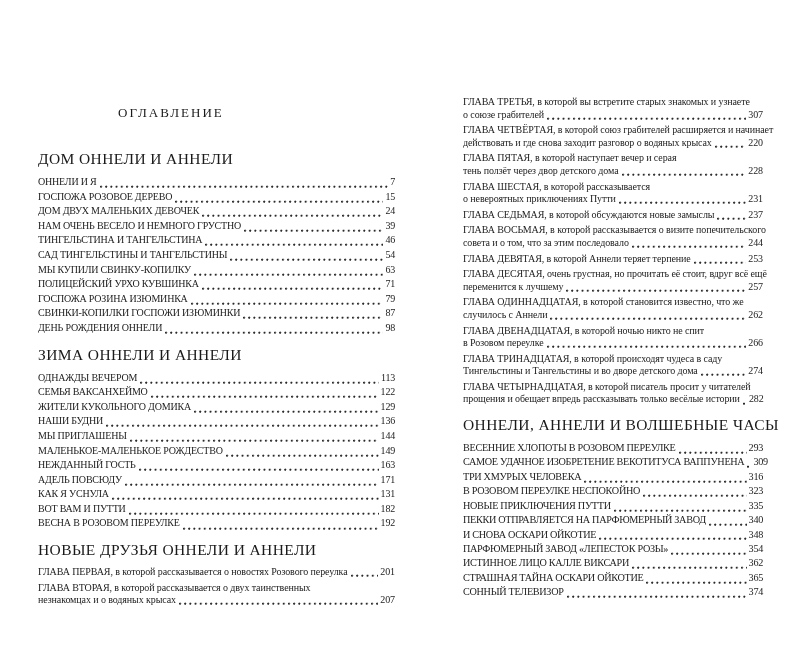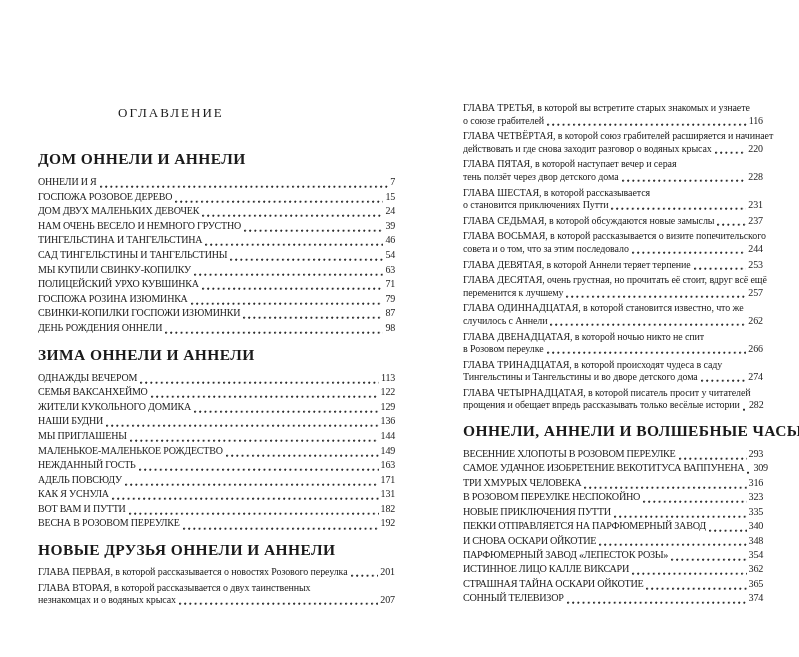--- a/index.html
+++ b/index.html
@@ -25,28 +25,28 @@
     letter-spacing: 2px;
     color: #1a1a1a;
     margin: 6px 0 26px 80px;
     line-height: 22px;
   }
 
   .section { margin: 0; }
   .section + .section { margin-top: 10px; }
   .section-title {
     font-size: 15.5px;
-    font-weight: 700;
+    font-weight: 400;
     letter-spacing: 0.4px;
     color: #1a1a1a;
     margin: 0 0 8px 0;
     line-height: 17px;
     white-space: nowrap;
   }
-  .section.no-title { margin-top: 14px; }
+  .section.no-title { margin-top: 8px; }
 
   .entry {
     font-size: 10px;
     letter-spacing: -0.2px;
     line-height: 14.6px;
     color: #222;
   }
   .right-page .entry {
     font-size: 10.2px;
     letter-spacing: -0.3px;
@@ -260,21 +260,21 @@
       </div>
   </div>
   <div class="page-col right-page">
     <div id="right-sections">
         <div class="section no-title">
           <div class="entry chapter">
             <div class="entry-line">ГЛАВА ТРЕТЬЯ, в которой вы встретите старых знакомых и узнаете</div>
             <div class="entry-last">
               <span class="entry-text">о союзе грабителей</span>
               <span class="leader"></span>
-              <span class="pg">116</span>
+              <span class="pg">307</span>
             </div>
           </div>
           <div class="entry chapter">
             <div class="entry-line">ГЛАВА ЧЕТВЁРТАЯ, в которой союз грабителей расширяется и начинает</div>
             <div class="entry-last">
               <span class="entry-text">действовать и где снова заходит разговор о водяных крысах</span>
               <span class="leader"></span>
               <span class="pg">220</span>
             </div>
           </div>
@@ -282,21 +282,21 @@
             <div class="entry-line">ГЛАВА ПЯТАЯ, в которой наступает вечер и серая</div>
             <div class="entry-last">
               <span class="entry-text">тень ползёт через двор детского дома</span>
               <span class="leader"></span>
               <span class="pg">228</span>
             </div>
           </div>
           <div class="entry chapter">
             <div class="entry-line">ГЛАВА ШЕСТАЯ, в которой рассказывается</div>
             <div class="entry-last">
-              <span class="entry-text">о становится приключениях Путти</span>
+              <span class="entry-text">о невероятных приключениях Путти</span>
               <span class="leader"></span>
               <span class="pg">231</span>
             </div>
           </div>
           <div class="entry chapter">
             <div class="entry-last">
               <span class="entry-text">ГЛАВА СЕДЬМАЯ, в которой обсуждаются новые замыслы</span>
               <span class="leader"></span>
               <span class="pg">237</span>
             </div>

